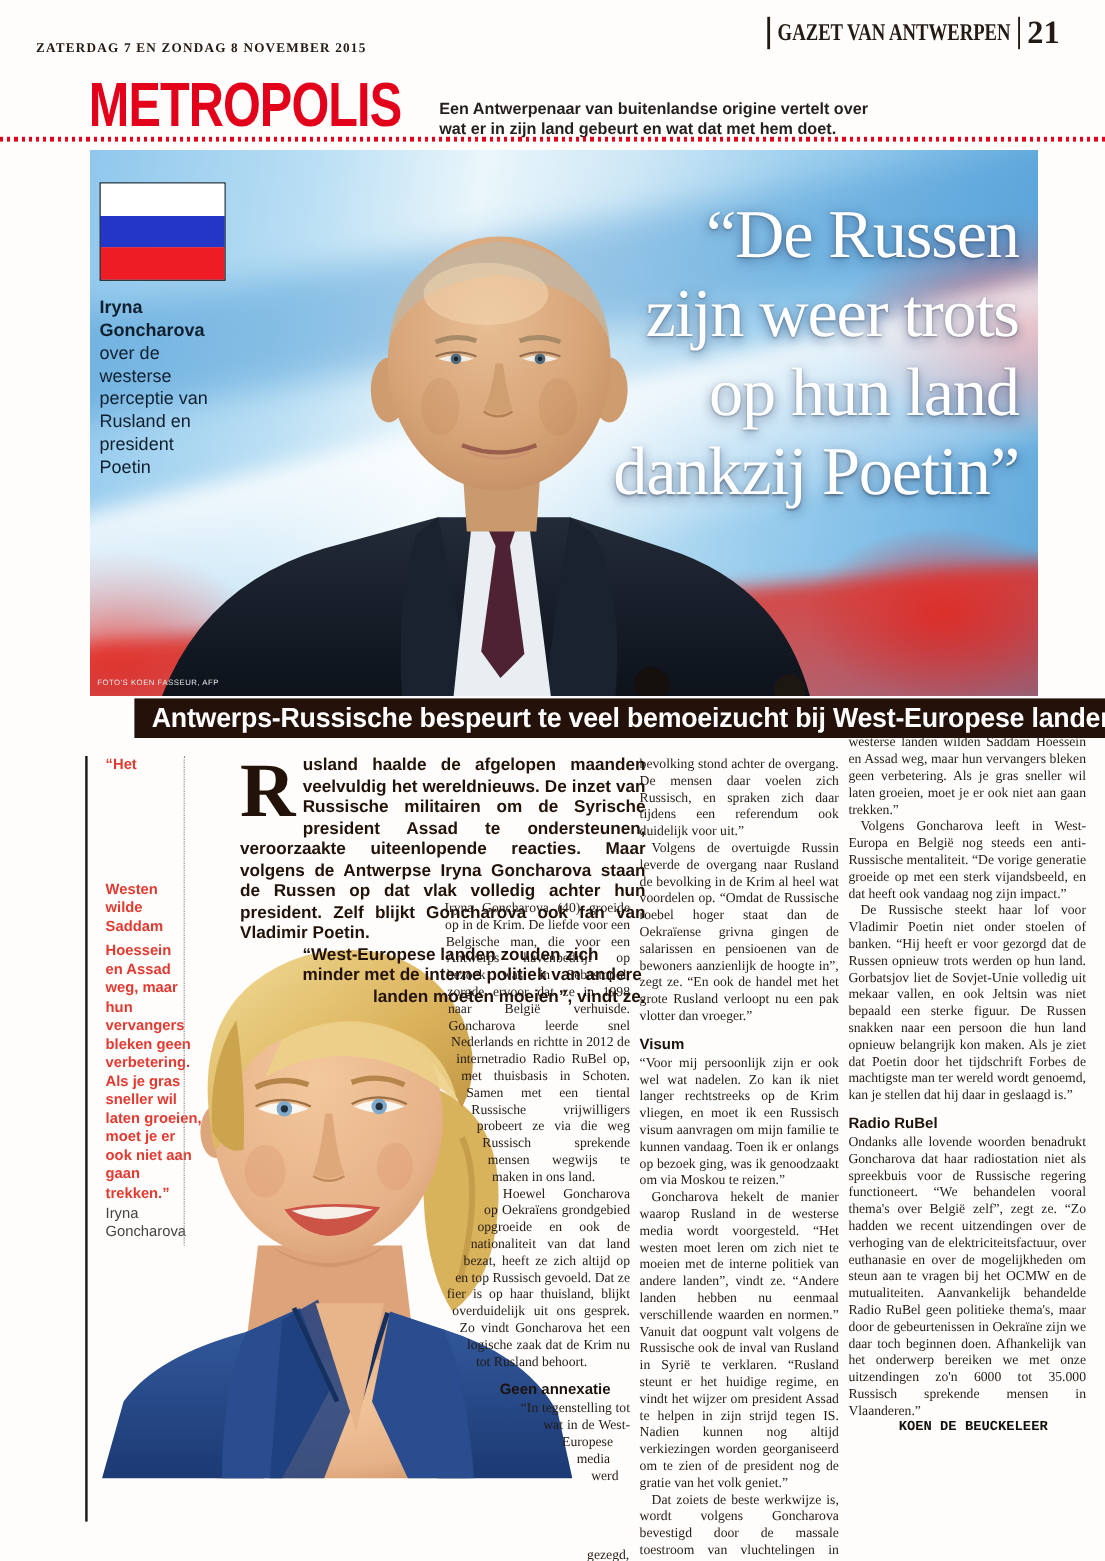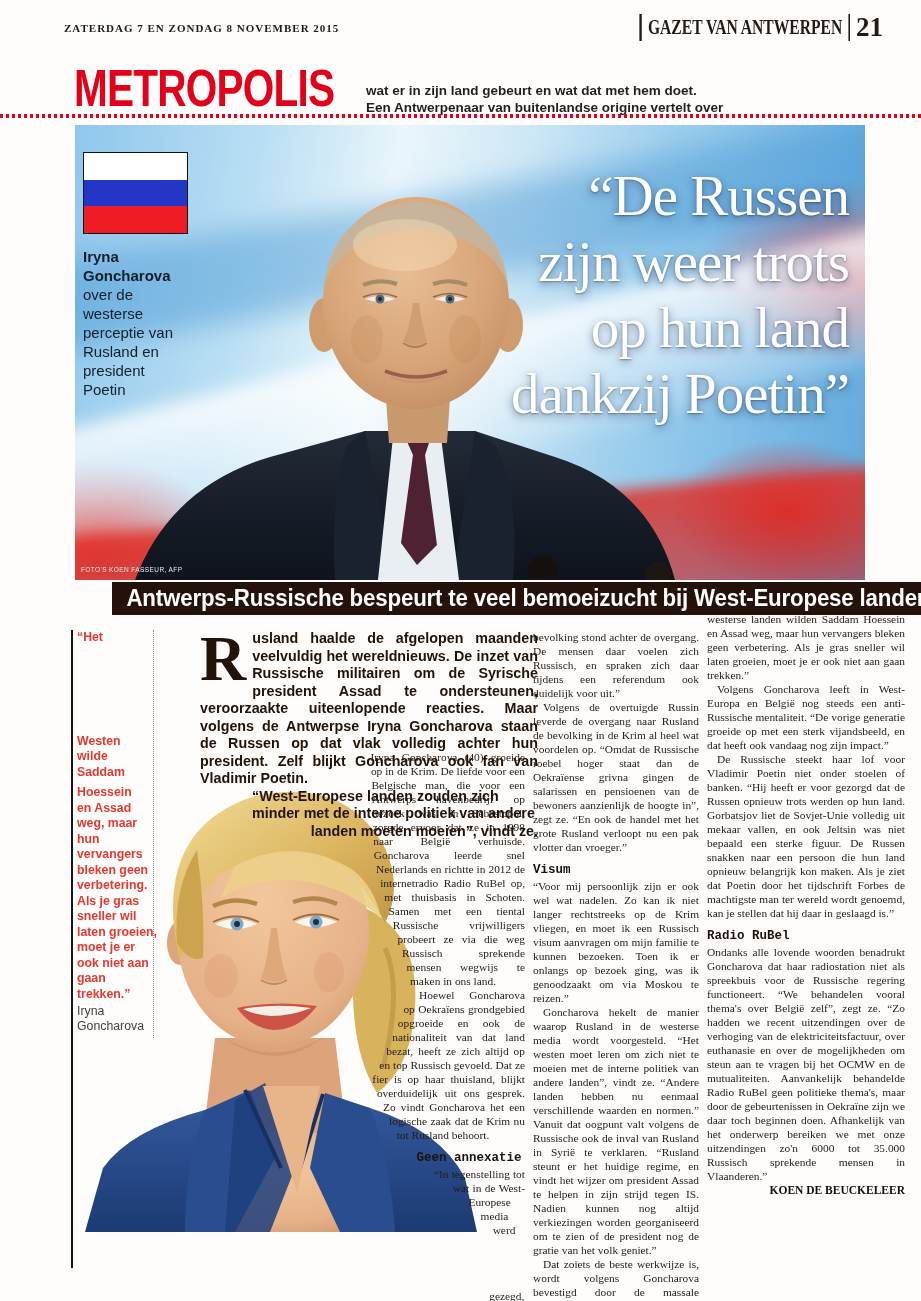--- a/index.html
+++ b/index.html
@@ -1,21 +1,21 @@
 <!DOCTYPE html>
 <html lang="nl" style="--accent-red: #e2001a; --quote-red: #e23a31; --banner-bg: #24110a; --headline-white: #ffffff; --flag-white: #ffffff; --flag-blue: #2436c7; --flag-red: #ee1c25; --blouse-blue: #2a4d8f; --hair-blonde: #dcb45e;"><head>
 <meta charset="utf-8">
 <style>
   html,body{margin:0;padding:0;background:#d8d8d8;}
   .page{position:relative;width:921px;height:1301px;background:#fffdfb;overflow:hidden;
         font-family:"Liberation Serif",serif;margin:0 auto;}
 
   
-  .dateline{position:absolute;left:30px;top:22px;font-family:"Liberation Serif",serif;
-            font-weight:bold;font-size:11px;letter-spacing:1px;color:#241a14;margin-left:34px;}
+  .dateline{position:absolute;left:30px;top:34px;font-family:"Liberation Serif",serif;
+            font-weight:bold;font-size:11px;letter-spacing:1px;color:#241a14;}
   .masthead{position:absolute;right:38px;top:12px;display:flex;align-items:center;}
   .mast-title{font-family:"Liberation Serif",serif;font-weight:bold;font-size:20px;color:#241a14;
               border-left:3px solid #241a14;border-right:2px solid #241a14;padding:2px 8px;
               transform:scaleX(.78);transform-origin:right center;white-space:nowrap;}
   .mast-page{font-family:"Liberation Serif",serif;font-weight:bold;font-size:27px;color:#241a14;margin-left:6px;}
 
   
   .section-title{position:absolute;left:74px;top:62px;margin:0;font-family:"Liberation Sans",sans-serif;
                  font-weight:bold;font-size:52px;line-height:1;color:var(--accent-red);
                  transform:scaleX(.78);transform-origin:left center;letter-spacing:-1px;}
@@ -54,66 +54,66 @@
           font-size:6.5px;letter-spacing:.4px;color:#e9e9e9;}
 
   
   .banner{position:absolute;left:72px;top:582px;width:833px;height:33px;background:var(--banner-bg);
           display:flex;align-items:center;justify-content:center;margin-left:40px;}
   .banner span{font-family:"Liberation Sans",sans-serif;font-weight:bold;font-size:23px;color:#ffffff;
                transform:scaleX(.97);letter-spacing:-.2px;white-space:nowrap;}
 
   
   .pullquote{position:absolute;left:71px;top:630px;width:82px;border-left:2.5px solid #191512;
-             padding-left:4px;z-index:2;}
+             padding-left:15px;z-index:2;}
   .pq-text{margin:0;font-family:"Liberation Sans",sans-serif;font-weight:bold;font-size:12.3px;
            line-height:15.5px;color:var(--quote-red);}
   .pq-attr{margin:2px 0 0;font-family:"Liberation Sans",sans-serif;font-size:12.3px;line-height:15px;color:#45423e;}
   .pq-spacer{float:right;width:58px;height:470px;margin-top:168px;shape-margin:3px;
              shape-outside:polygon(58px 0px,30px 10px,14px 40px,12px 80px,24px 105px,30px 145px,42px 175px,58px 225px,58px 470px);}
   .pq-dotted{position:absolute;left:153px;top:630px;height:408px;width:0;border-left:1.5px dotted #8d8d8d;z-index:2;}
 
   .intro{position:absolute;left:200px;top:630px;width:338px;z-index:2;
          font-family:"Liberation Sans",sans-serif;font-weight:bold;font-size:14.3px;line-height:17.5px;
          color:#221208;text-align:justify;}
   .dropcap{float:left;font-family:"Liberation Serif",serif;font-weight:bold;font-size:64px;
            line-height:50px;color:#221208;padding:4px 6px 0 0;}
   .intro-tail{display:block;text-align:left;padding-left:52px;text-align-last:right;}
 
   .col{position:absolute;font-family:"Liberation Serif",serif;font-size:11.4px;line-height:14px;
        color:#241b14;text-align:justify;z-index:2;}
   .col p{margin:0;text-indent:10px;}
   .col p.noindent{text-indent:0;}
-  .col h3{margin:9px 0 2px;font-family:Liberation Mono, monospace;font-weight:bold;font-size:12.5px;
+  .col h3{margin:9px 0 2px;font-family:Liberation Sans, sans-serif;font-weight:bold;font-size:12.5px;
           color:#1c120b;text-indent:0;text-align:left;}
   .col1{left:355px;top:750px;width:170px;height:552px;}
   .col2{left:533px;top:630px;width:166px;height:672px;}
   .col3{left:707px;top:612px;width:198px;height:672px;}
   .col1-spacer{float:left;width:150px;height:552px;shape-margin:3px;
                shape-outside:polygon(0px 0px,12px 0px,16px 120px,34px 180px,52px 235px,30px 290px,10px 330px,36px 390px,66px 425px,106px 455px,138px 492px,148px 522px,116px 552px,0px 552px);}
-  .author{margin-top:3px;font-family:Liberation Serif, serif;font-weight:bold;font-size:11.5px;
-          color:#15100c;text-indent:0;text-align:right;}
+  .author{margin-top:3px;font-family:Liberation Mono, monospace;font-weight:bold;font-size:11.5px;
+          color:#15100c;text-indent:0;text-align:center;}
 
   .woman-svg{position:absolute;left:85px;top:738px;z-index:1;}
 </style>
 </head>
 <body>
 
 <div class="page">
 
   <div class="dateline">ZATERDAG 7 EN ZONDAG 8 NOVEMBER 2015</div>
   <div class="masthead">
     <span class="mast-title">GAZET VAN ANTWERPEN</span>
     <span class="mast-page">21</span>
   </div>
 
   <h1 class="section-title">METROPOLIS</h1>
   <div class="section-tagline">
+    <div>Een Antwerpenaar van buitenlandse origine vertelt over</div>
     <div>wat er in zijn land gebeurt en wat dat met hem doet.</div>
-    <div>Een Antwerpenaar van buitenlandse origine vertelt over</div>
   </div>
   <div class="dotted-rule"></div>
 
   <figure class="hero">
     <div class="band-blue"></div>
     <div class="band-white"></div>
     <div class="band-red"></div>
 
     <svg class="putin-svg" width="790" height="455" viewBox="0 0 790 455">
       <defs>
@@ -277,21 +277,21 @@
     <p class="noindent">Iryna Goncharova (40) groeide op in de Krim. De liefde voor een Belgische man, die voor een Antwerps havenbedrijf op bezoek was in Sebastopol, zorgde ervoor dat ze in 1998 naar België verhuisde. Goncharova leerde snel Nederlands en richtte in 2012 de internetradio Radio RuBel op, met thuisbasis in Schoten. Samen met een tiental Russische vrijwilligers probeert ze via die weg Russisch sprekende mensen wegwijs te maken in ons land.</p>
     <p>Hoewel Goncharova op Oekraïens grondgebied opgroeide en ook de nationaliteit van dat land bezat, heeft ze zich altijd op en top Russisch gevoeld. Dat ze fier is op haar thuisland, blijkt overduidelijk uit ons gesprek. Zo vindt Goncharova het een logische zaak dat de Krim nu tot Rusland behoort.</p>
     <h3>Geen annexatie</h3>
     <p class="noindent">“In tegenstelling tot wat in de West-Europese media werd gezegd, ging het niet om een annexatie”, zegt ze. “Er werd geen geweld gebruikt, en de overgrote meerderheid van de</p>
   </section>
 
   <section class="col col2">
     <p class="noindent">bevolking stond achter de overgang. De mensen daar voelen zich Russisch, en spraken zich daar tijdens een referendum ook duidelijk voor uit.”</p>
     <p>Volgens de overtuigde Russin leverde de overgang naar Rusland de bevolking in de Krim al heel wat voordelen op. “Omdat de Russische roebel hoger staat dan de Oekraïense grivna gingen de salarissen en pensioenen van de bewoners aanzienlijk de hoogte in”, zegt ze. “En ook de handel met het grote Rusland verloopt nu een pak vlotter dan vroeger.”</p>
     <h3>Visum</h3>
-    <p class="noindent">“Voor mij persoonlijk zijn er ook wel wat nadelen. Zo kan ik niet langer rechtstreeks op de Krim vliegen, en moet ik een Russisch visum aanvragen om mijn familie te kunnen bezoeken. Toen ik er onlangs op bezoek ging, was ik genoodzaakt om via Moskou te reizen.”</p>
+    <p class="noindent">“Voor mij persoonlijk zijn er ook wel wat nadelen. Zo kan ik niet langer rechtstreeks op de Krim vliegen, en moet ik een Russisch visum aanvragen om mijn familie te kunnen vandaag. Toen ik er onlangs op bezoek ging, was ik genoodzaakt om via Moskou te reizen.”</p>
     <p>Goncharova hekelt de manier waarop Rusland in de westerse media wordt voorgesteld. “Het westen moet leren om zich niet te moeien met de interne politiek van andere landen”, vindt ze. “Andere landen hebben nu eenmaal verschillende waarden en normen.” Vanuit dat oogpunt valt volgens de Russische ook de inval van Rusland in Syrië te verklaren. “Rusland steunt er het huidige regime, en vindt het wijzer om president Assad te helpen in zijn strijd tegen IS. Nadien kunnen nog altijd verkiezingen worden georganiseerd om te zien of de president nog de gratie van het volk geniet.”</p>
     <p>Dat zoiets de beste werkwijze is, wordt volgens Goncharova bevestigd door de massale toestroom van vluchtelingen in Europa. “Allemaal een gevolg van de acties van het Westen”, vindt ze. “De</p>
   </section>
 
   <section class="col col3">
     <p class="noindent">westerse landen wilden Saddam Hoessein en Assad weg, maar hun vervangers bleken geen verbetering. Als je gras sneller wil laten groeien, moet je er ook niet aan gaan trekken.”</p>
     <p>Volgens Goncharova leeft in West-Europa en België nog steeds een anti-Russische mentaliteit. “De vorige generatie groeide op met een sterk vijandsbeeld, en dat heeft ook vandaag nog zijn impact.”</p>
     <p>De Russische steekt haar lof voor Vladimir Poetin niet onder stoelen of banken. “Hij heeft er voor gezorgd dat de Russen opnieuw trots werden op hun land. Gorbatsjov liet de Sovjet-Unie volledig uit mekaar vallen, en ook Jeltsin was niet bepaald een sterke figuur. De Russen snakken naar een persoon die hun land opnieuw belangrijk kon maken. Als je ziet dat Poetin door het tijdschrift Forbes de machtigste man ter wereld wordt genoemd, kan je stellen dat hij daar in geslaagd is.”</p>
     <h3>Radio RuBel</h3>
     <p class="noindent">Ondanks alle lovende woorden benadrukt Goncharova dat haar radiostation niet als spreekbuis voor de Russische regering functioneert. “We behandelen vooral thema's over België zelf”, zegt ze. “Zo hadden we recent uitzendingen over de verhoging van de elektriciteitsfactuur, over euthanasie en over de mogelijkheden om steun aan te vragen bij het OCMW en de mutualiteiten. Aanvankelijk behandelde Radio RuBel geen politieke thema's, maar door de gebeurtenissen in Oekraïne zijn we daar toch beginnen doen. Afhankelijk van het onderwerp bereiken we met onze uitzendingen zo'n 6000 tot 35.000 Russisch sprekende mensen in Vlaanderen.”</p>

